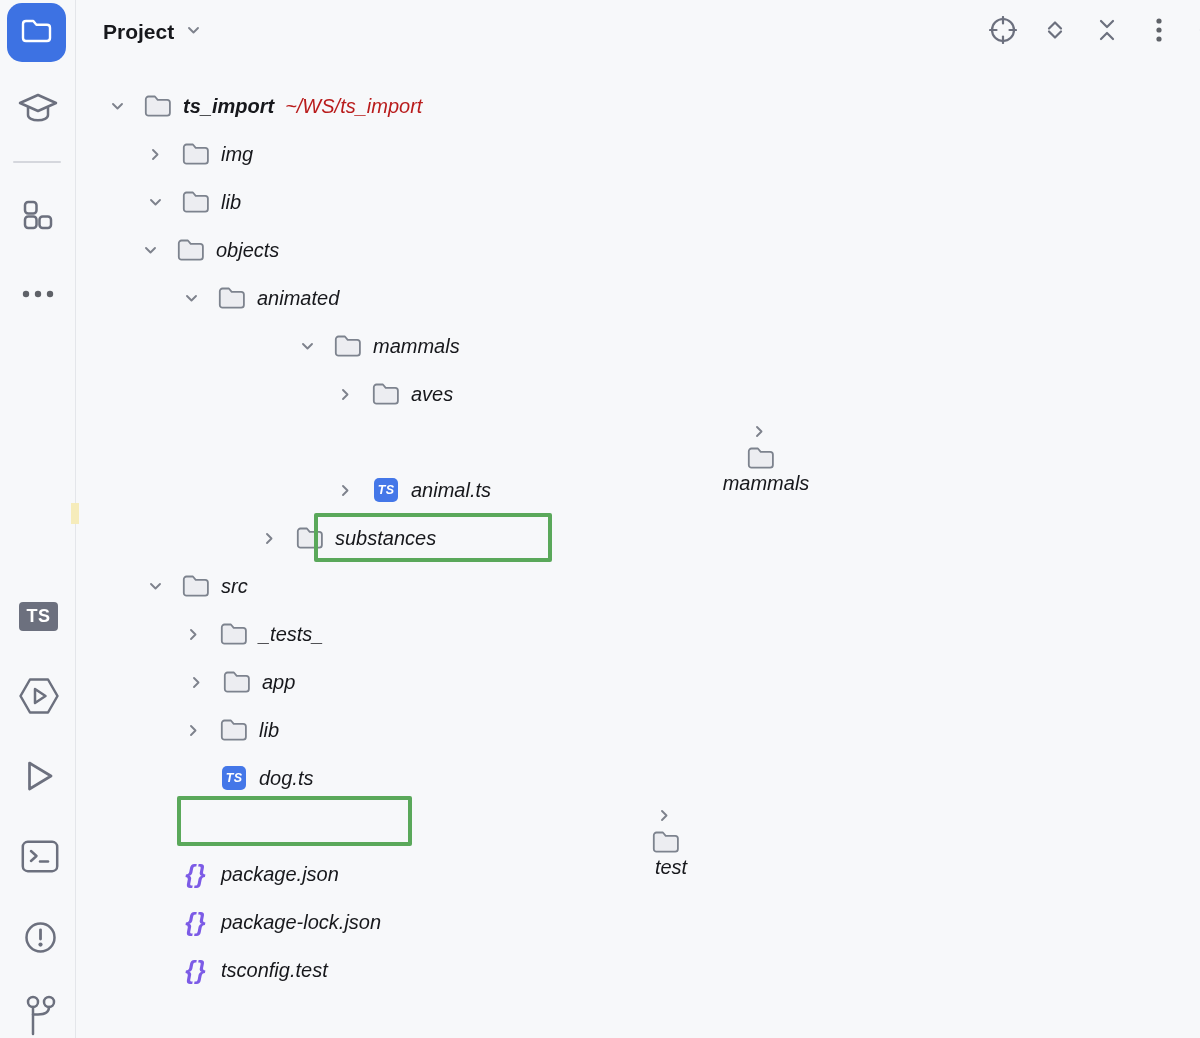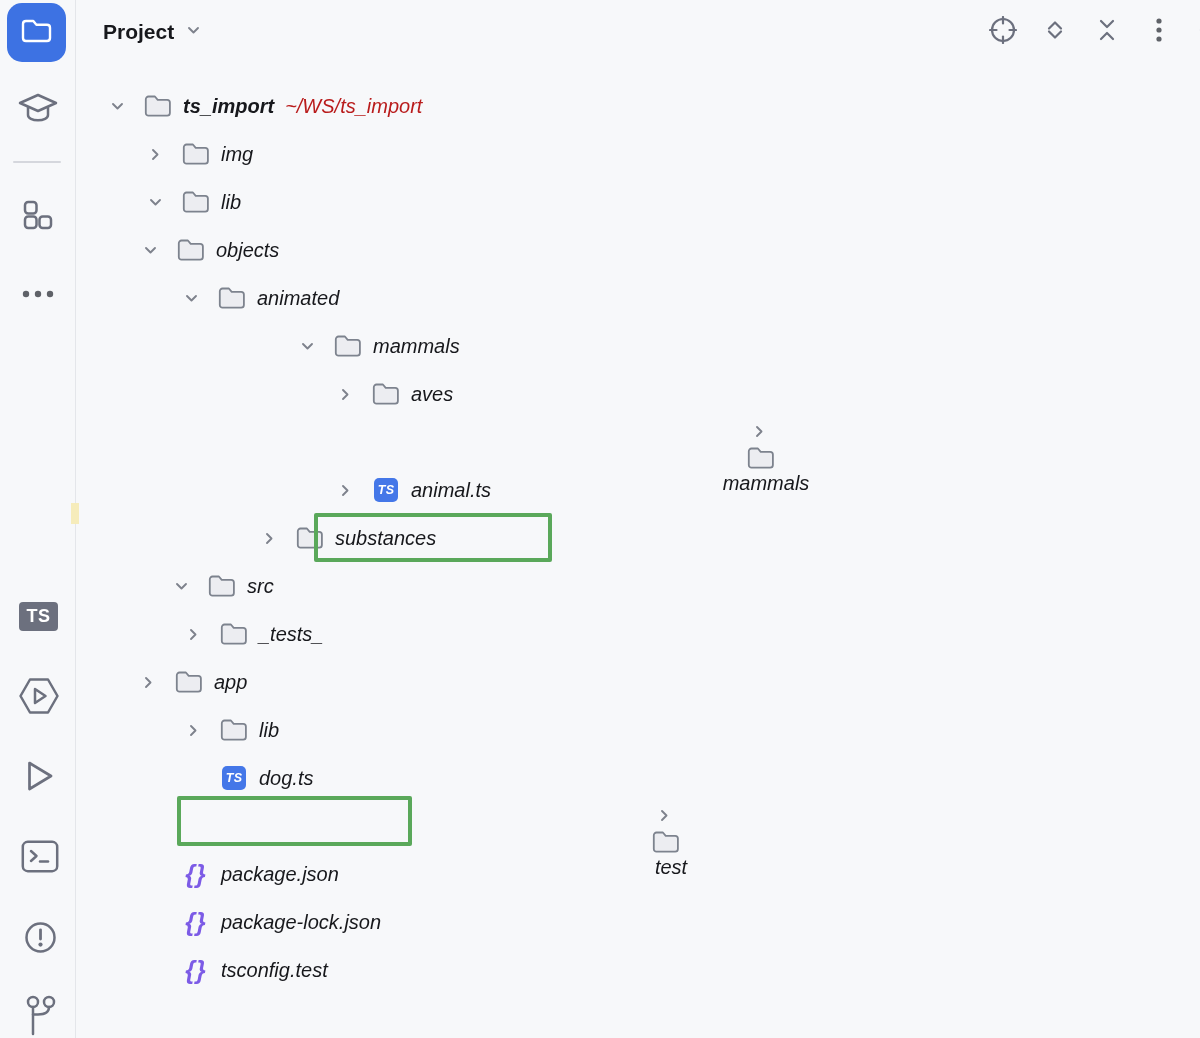--- a/index.html
+++ b/index.html
@@ -354,21 +354,21 @@
           <polyline points="7,5 11.5,9.5 7,14" stroke="#7E828C" stroke-width="1.9" stroke-linecap="round" stroke-linejoin="round"></polyline>
         </svg>
       </span>
       <span class="fico">
         <svg width="28" height="24" viewBox="0 0 28 24" fill="none">
           <path d="M1.8 5.2 C1.8 3.7 3 2.5 4.5 2.5 h6.4 l2.8 3.3 h9.5 c1.5 0 2.7 1.2 2.7 2.7 V19 c0 1.5-1.2 2.7-2.7 2.7 h-18.7 c-1.5 0-2.7-1.2-2.7-2.7 Z" fill="#ECEDF1" stroke="#7D838E" stroke-width="1.8" stroke-linejoin="round"></path>
         </svg>
       </span>
       <span class="lbl">substances</span>
     </div>
-    <div class="row" style="padding-left: 65px; margin-left: 26px;">
+    <div class="row" style="padding-left: 65px;">
       <span class="chev">
         <svg width="19" height="19" viewBox="0 0 19 19" fill="none">
           <polyline points="5,7 9.5,11.5 14,7" stroke="#7E828C" stroke-width="1.9" stroke-linecap="round" stroke-linejoin="round"></polyline>
         </svg>
       </span>
       <span class="fico">
         <svg width="28" height="24" viewBox="0 0 28 24" fill="none">
           <path d="M1.8 5.2 C1.8 3.7 3 2.5 4.5 2.5 h6.4 l2.8 3.3 h9.5 c1.5 0 2.7 1.2 2.7 2.7 V19 c0 1.5-1.2 2.7-2.7 2.7 h-18.7 c-1.5 0-2.7-1.2-2.7-2.7 Z" fill="#ECEDF1" stroke="#7D838E" stroke-width="1.8" stroke-linejoin="round"></path>
         </svg>
       </span>
@@ -380,21 +380,21 @@
           <polyline points="7,5 11.5,9.5 7,14" stroke="#7E828C" stroke-width="1.9" stroke-linecap="round" stroke-linejoin="round"></polyline>
         </svg>
       </span>
       <span class="fico">
         <svg width="28" height="24" viewBox="0 0 28 24" fill="none">
           <path d="M1.8 5.2 C1.8 3.7 3 2.5 4.5 2.5 h6.4 l2.8 3.3 h9.5 c1.5 0 2.7 1.2 2.7 2.7 V19 c0 1.5-1.2 2.7-2.7 2.7 h-18.7 c-1.5 0-2.7-1.2-2.7-2.7 Z" fill="#ECEDF1" stroke="#7D838E" stroke-width="1.8" stroke-linejoin="round"></path>
         </svg>
       </span>
       <span class="lbl">_tests_</span>
     </div>
-    <div class="row" style="padding-left: 58px;">
+    <div class="row" style="padding-left: 106px;">
       <span class="chev">
         <svg width="19" height="19" viewBox="0 0 19 19" fill="none">
           <polyline points="7,5 11.5,9.5 7,14" stroke="#7E828C" stroke-width="1.9" stroke-linecap="round" stroke-linejoin="round"></polyline>
         </svg>
       </span>
       <span class="fico">
         <svg width="28" height="24" viewBox="0 0 28 24" fill="none">
           <path d="M1.8 5.2 C1.8 3.7 3 2.5 4.5 2.5 h6.4 l2.8 3.3 h9.5 c1.5 0 2.7 1.2 2.7 2.7 V19 c0 1.5-1.2 2.7-2.7 2.7 h-18.7 c-1.5 0-2.7-1.2-2.7-2.7 Z" fill="#ECEDF1" stroke="#7D838E" stroke-width="1.8" stroke-linejoin="round"></path>
         </svg>
       </span>

